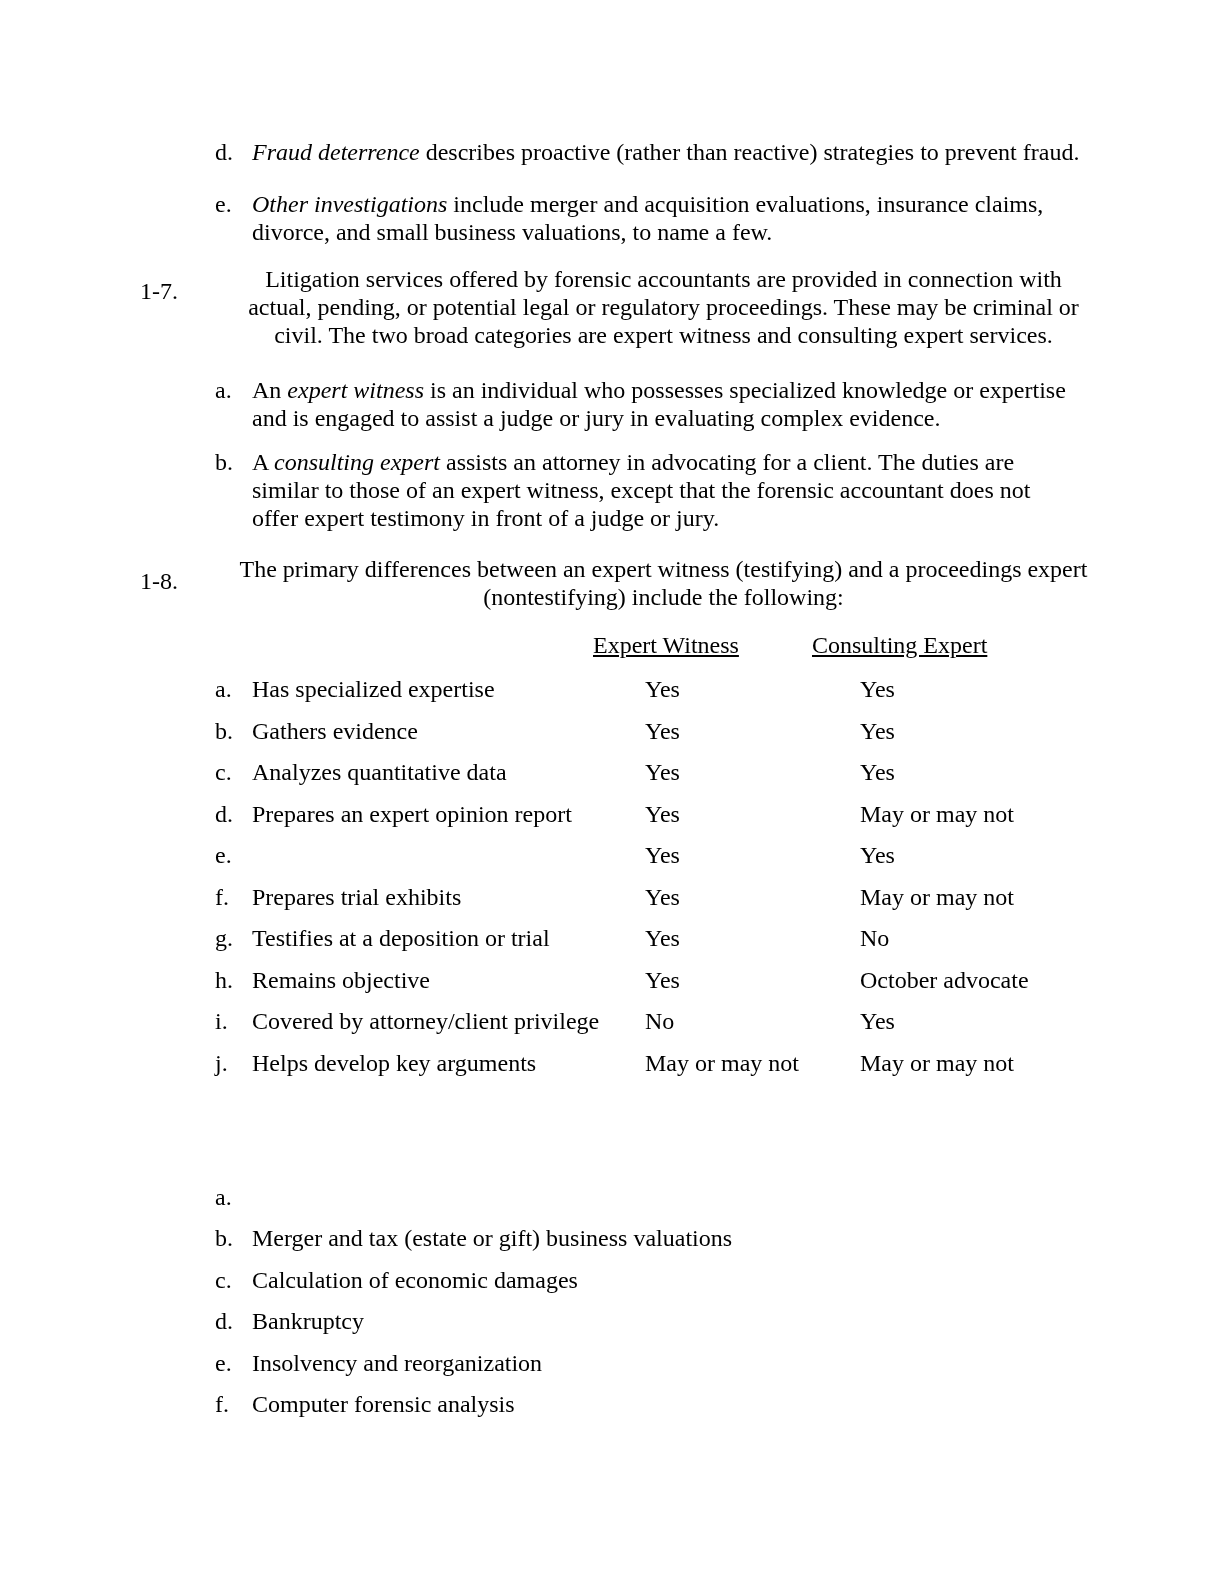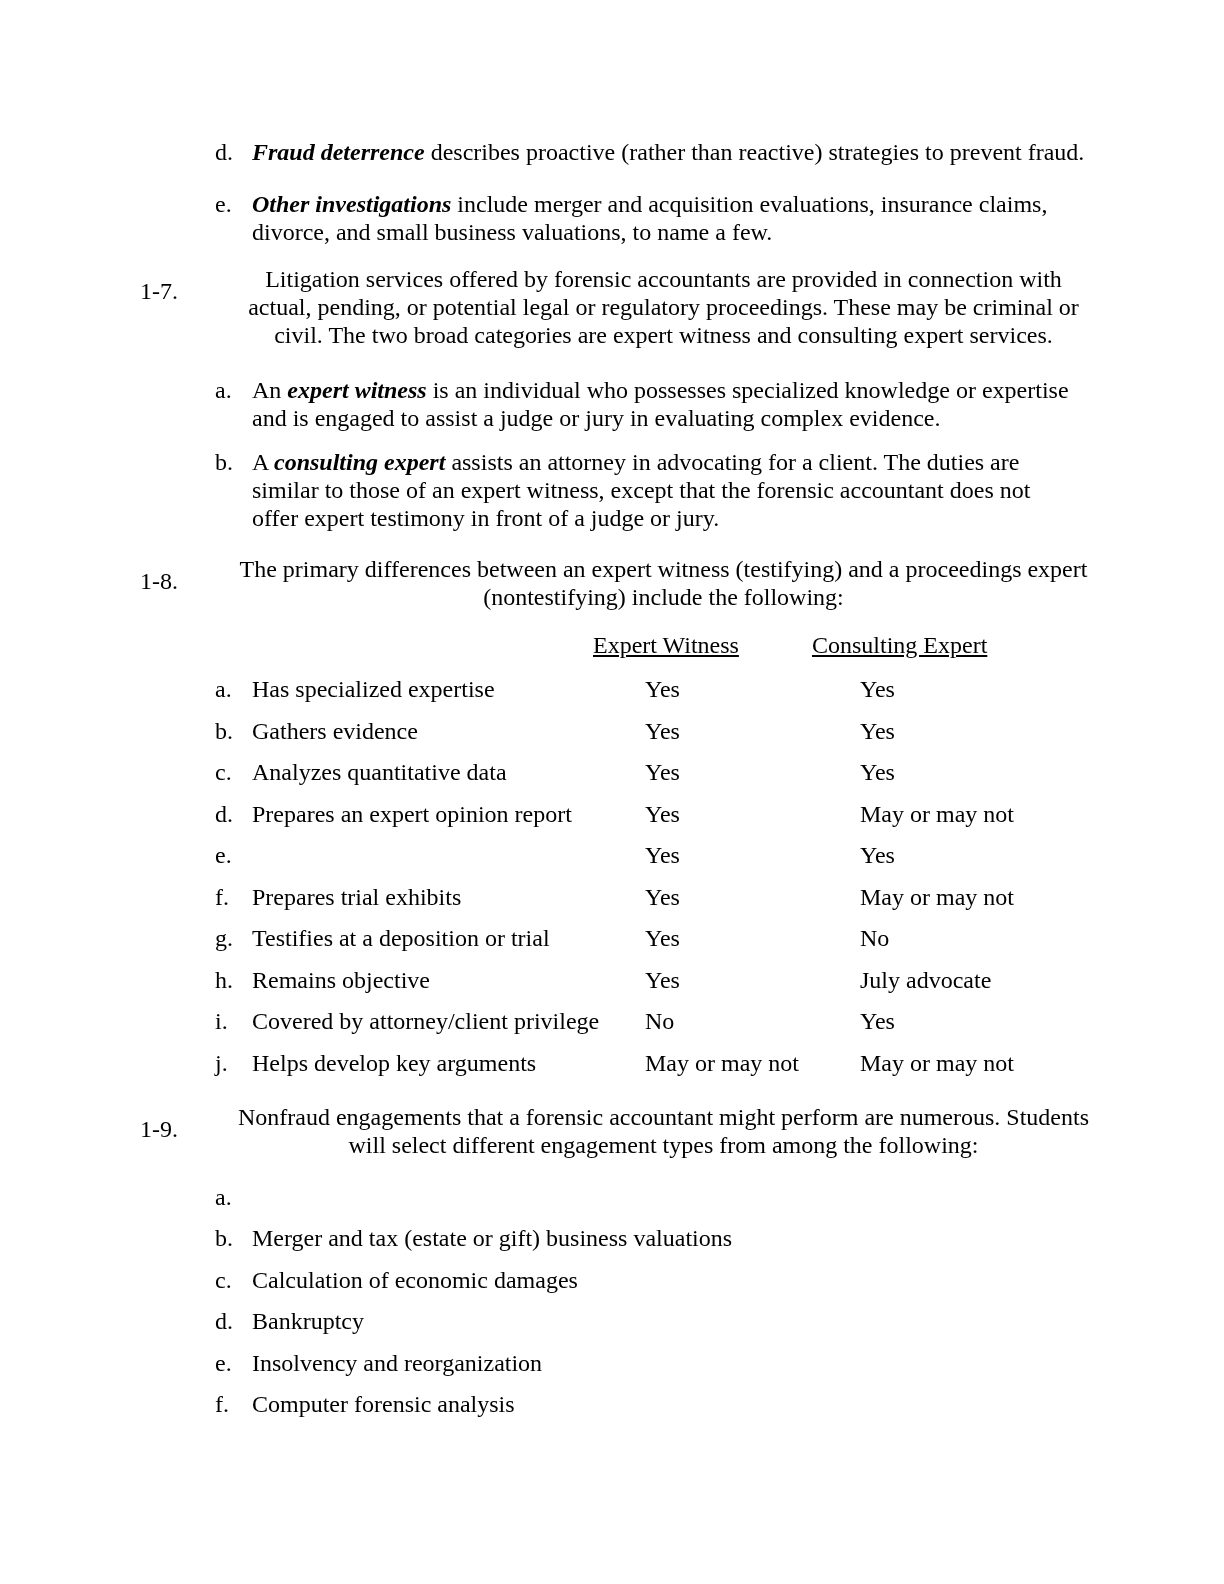--- a/index.html
+++ b/index.html
@@ -41,21 +41,21 @@
     position: absolute;
     left: 215px;
     top: 0;
     white-space: nowrap;
   }
   .subbody {
     margin-left: 252px;
     margin-right: 110px;
   }
   .wrap { white-space: pre-line; }
-  .em { font-style: italic; font-weight: bold; }
+  .em { font-style: italic; }
   
   .thead-c2 {
     position: absolute;
     left: 593px;
     top: 0;
     text-decoration: underline;
     white-space: nowrap;
   }
   .thead-c3 {
     position: absolute;
@@ -167,40 +167,35 @@
   <div class="block trow" style="top:924px">
     <span class="sublbl">g.</span>
     <div class="c1">Testifies at a deposition or trial</div>
     <span class="c2">Yes</span>
     <span class="c3">No</span>
   </div>
   <div class="block trow" style="top:966px">
     <span class="sublbl">h.</span>
     <div class="c1">Remains objective</div>
     <span class="c2">Yes</span>
-    <span class="c3">July advocate</span>
+    <span class="c3">October advocate</span>
   </div>
   <div class="block trow" style="top:1007px">
     <span class="sublbl">i.</span>
     <div class="c1">Covered by attorney/client privilege</div>
     <span class="c2">No</span>
     <span class="c3">Yes</span>
   </div>
   <div class="block trow" style="top:1049px">
     <span class="sublbl">j.</span>
     <div class="c1">Helps develop key arguments</div>
     <span class="c2">May or may not</span>
     <span class="c3">May or may not</span>
   </div>
 
-  <div class="block" style="top:1103px">
-    <span class="qnum">1-9.</span>
-    <div class="qbody wrap">Nonfraud engagements that a forensic accountant might perform are numerous.  Students
-will select different engagement types from among the following:</div>
-  </div>
 
   <div class="block" style="top:1183px">
     <span class="sublbl">a.</span>
   </div>
   <div class="block" style="top:1224px">
     <span class="sublbl">b.</span>
     <div class="subbody">Merger and tax (estate or gift) business valuations</div>
   </div>
   <div class="block" style="top:1266px">
     <span class="sublbl">c.</span>

